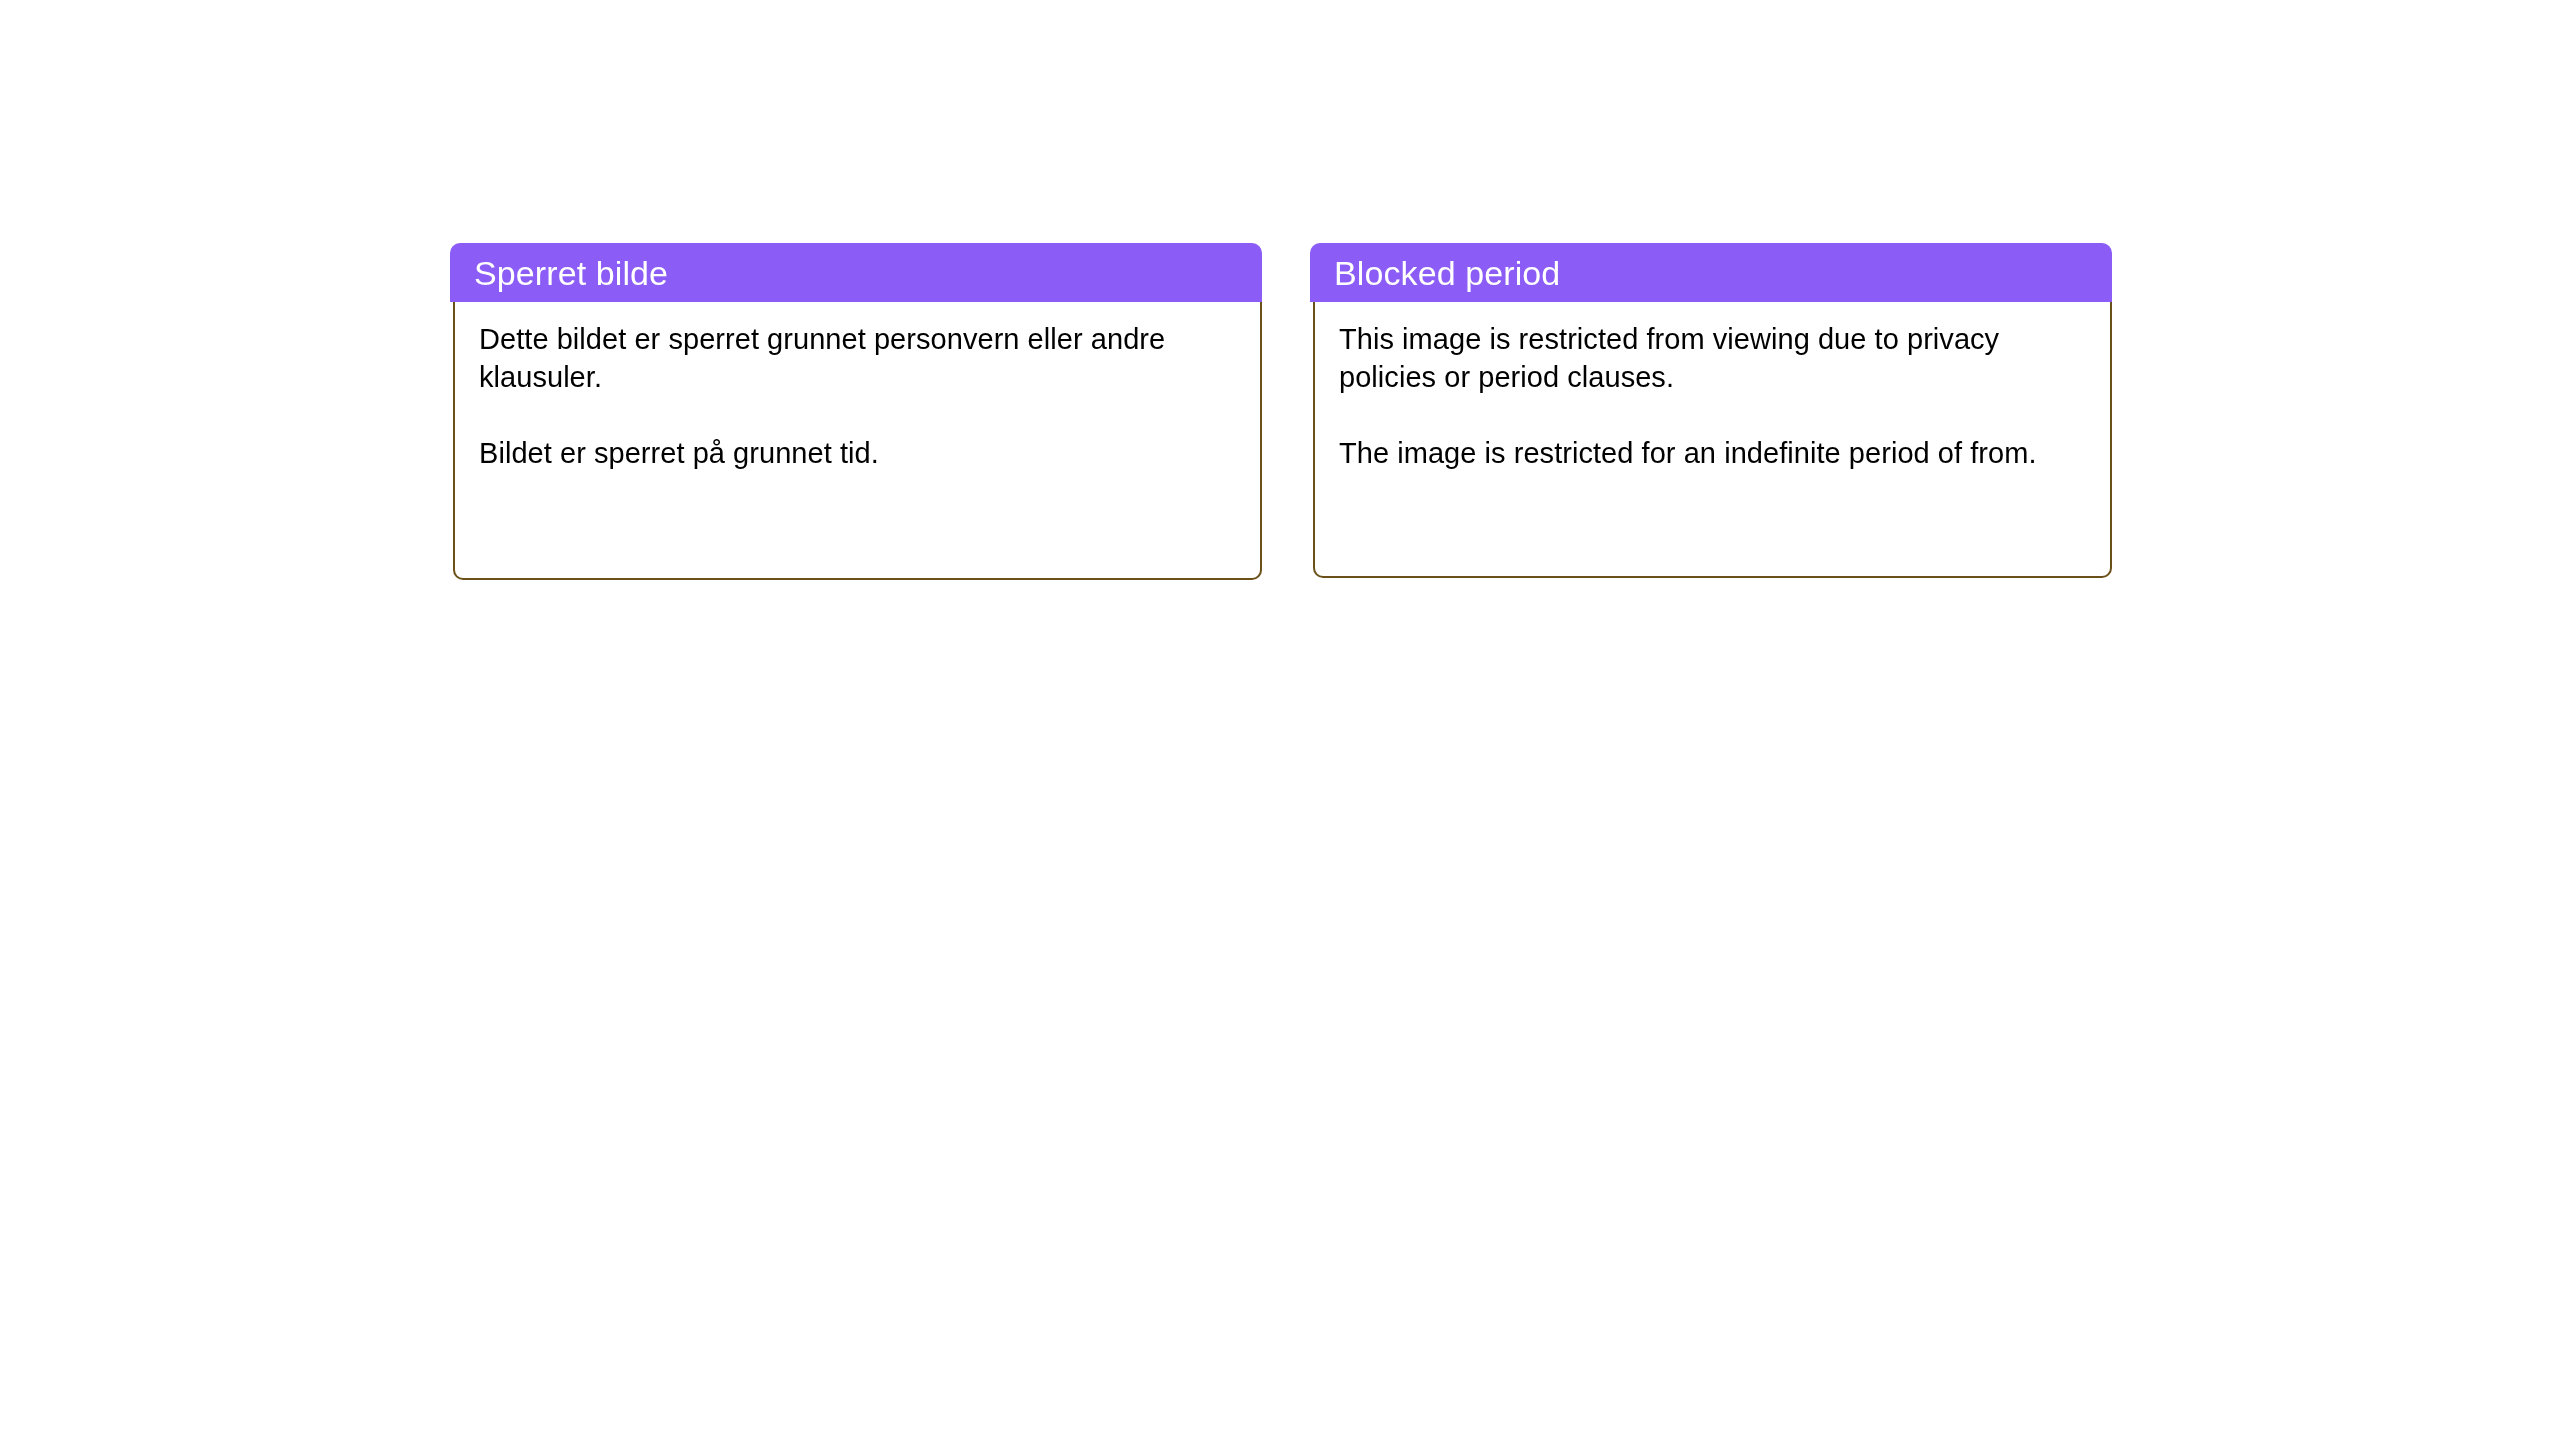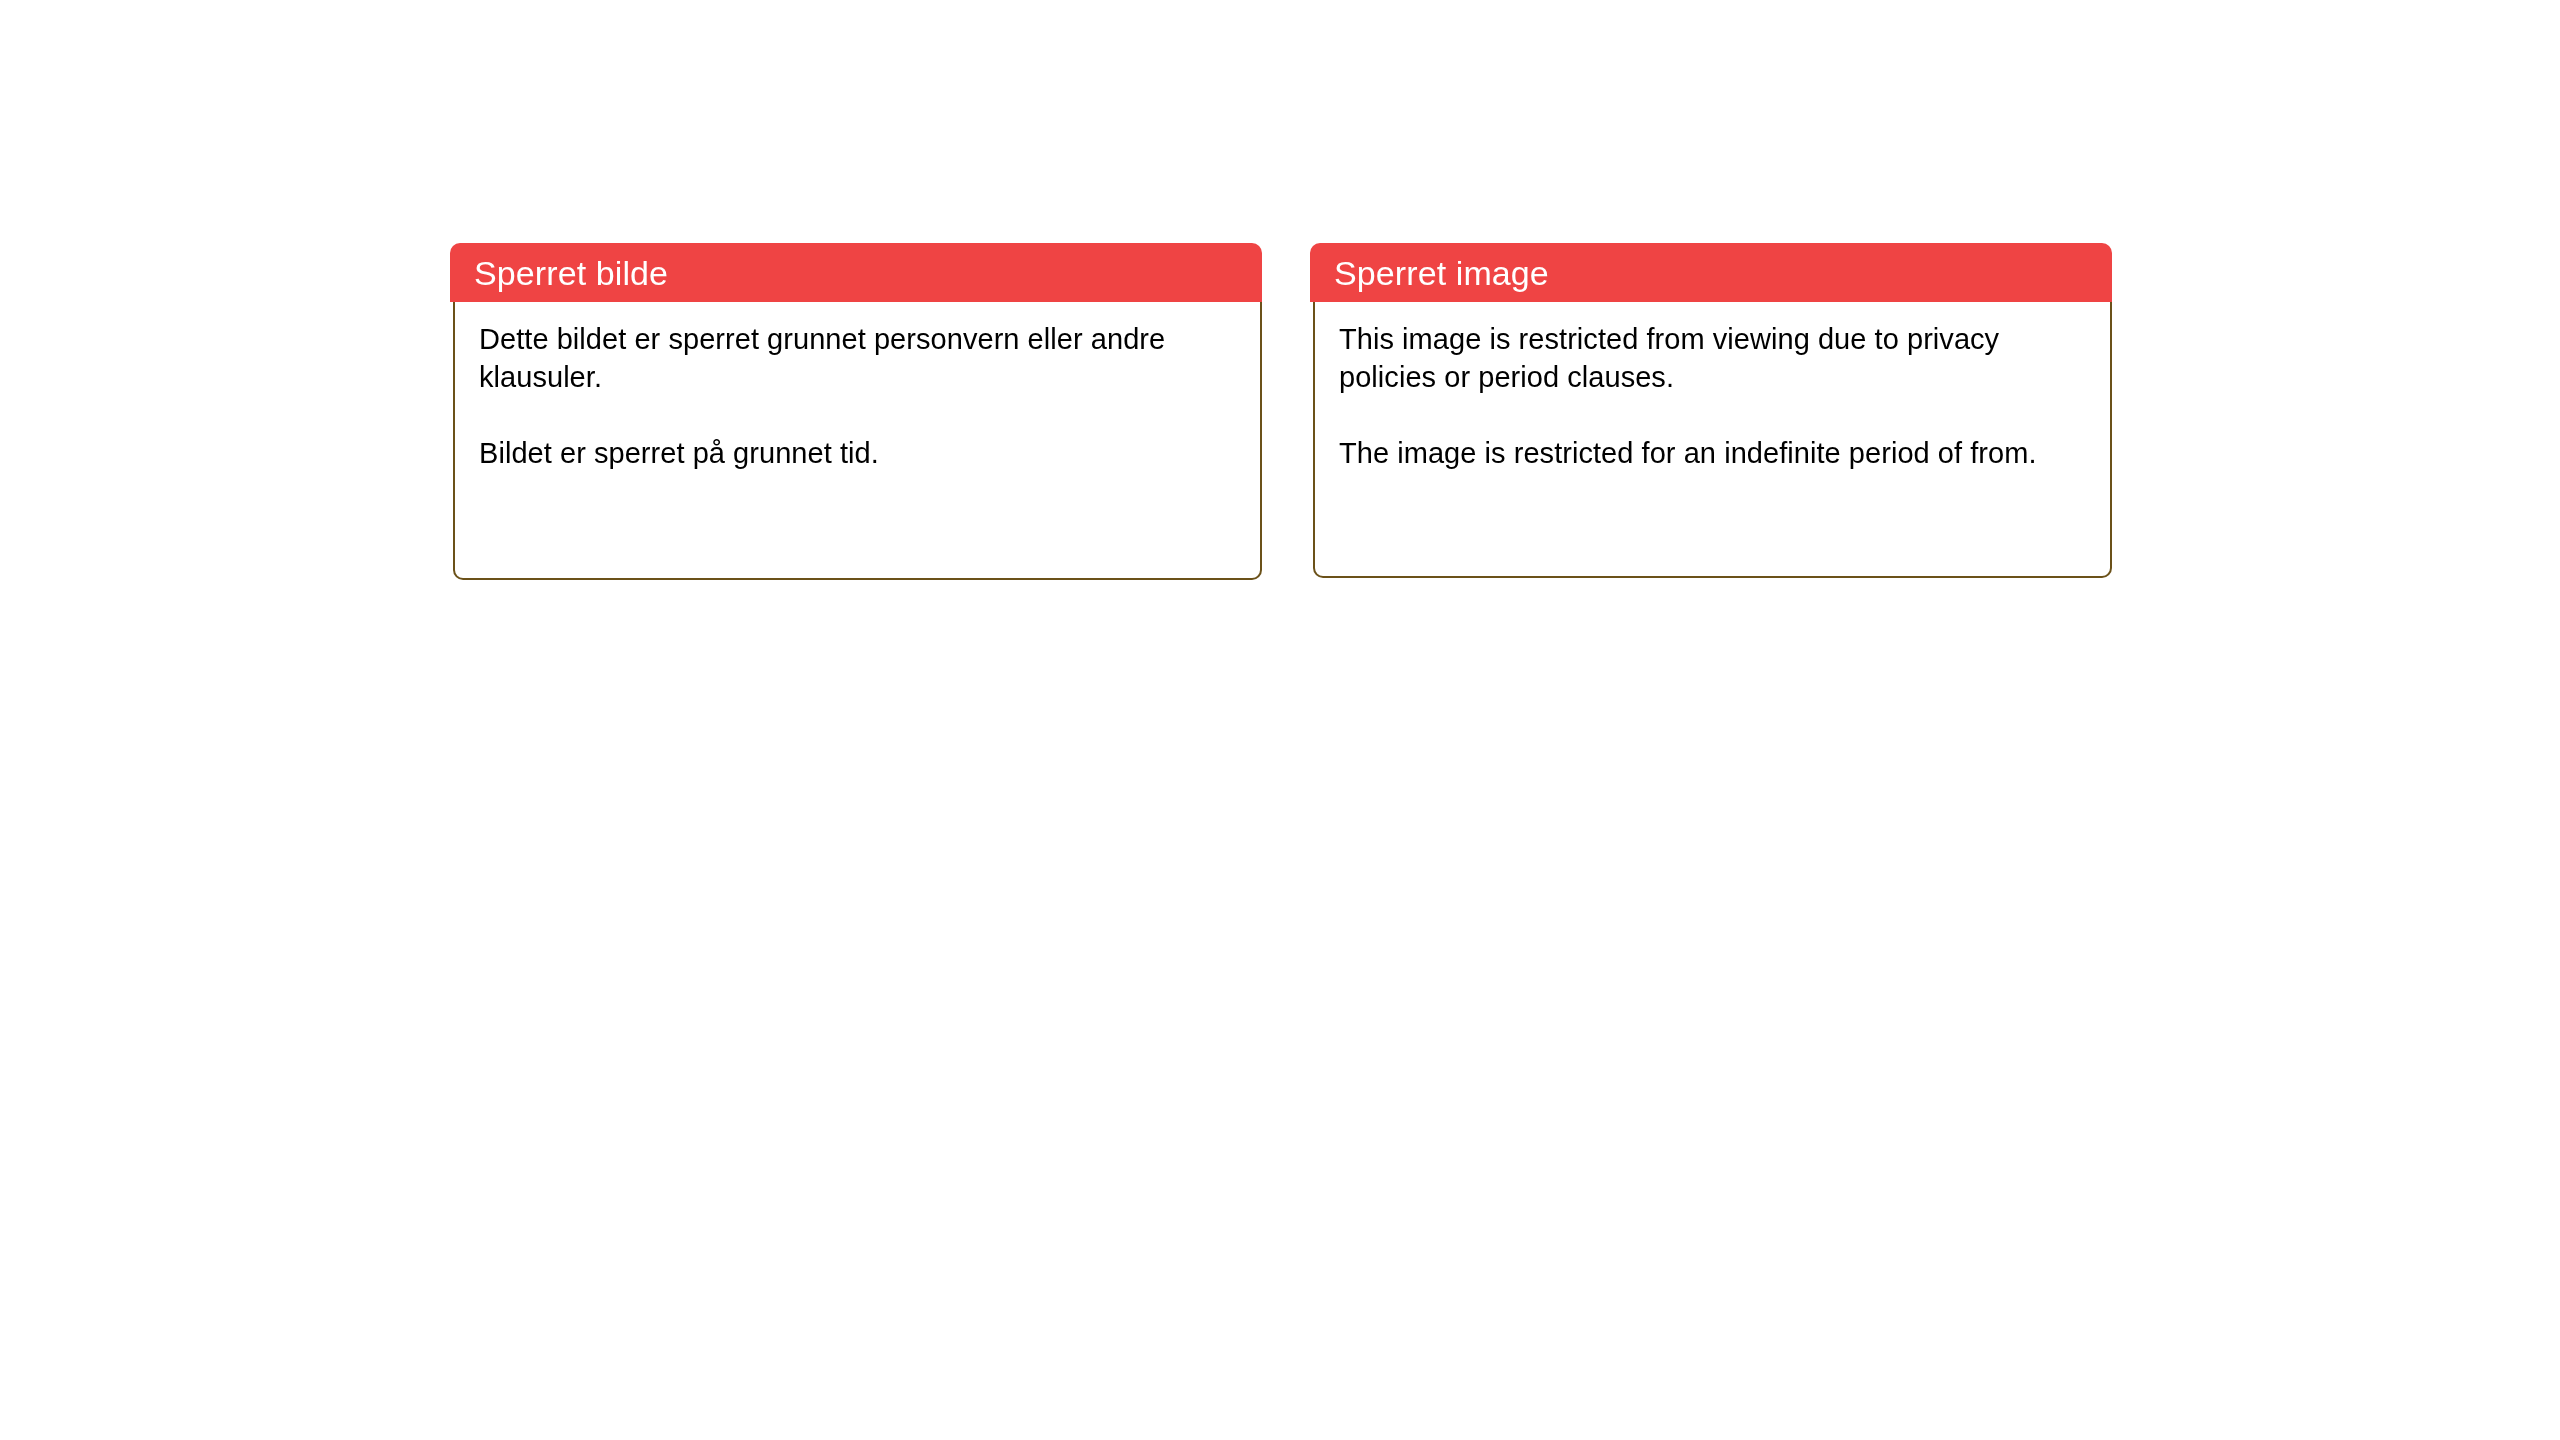--- a/index.html
+++ b/index.html
@@ -29,21 +29,21 @@
     position: absolute;
     top: 0;
   }
 
   .card--no  { left: 0px;    width: 812px; }
   .card--en  { left: 860px;  width: 802px; }
 
   
   .card-header {
     position: relative;
-    background: #ef4444;
+    background: #8b5cf6;
     border-radius: 10px 10px 0 0;
     height: 59px;
     box-sizing: border-box;
     padding: 0 0 0 24px;
     display: flex;
     align-items: center;
     z-index: 2;
   }
 
   .card-title {
@@ -95,21 +95,21 @@
       <h1 class="card-title">Sperret bilde</h1>
     </div>
     <div class="card-body">
       <p class="card-paragraph">Dette bildet er sperret grunnet personvern eller andre klausuler.</p>
       <p class="card-paragraph">Bildet er sperret på grunnet tid.</p>
     </div>
   </section>
 
   <section class="card card--en">
     <div class="card-header">
-      <h1 class="card-title">Sperret image</h1>
+      <h1 class="card-title">Blocked period</h1>
     </div>
     <div class="card-body">
       <p class="card-paragraph">This image is restricted from viewing due to privacy policies or period clauses.</p>
       <p class="card-paragraph">The image is restricted for an indefinite period of from.</p>
     </div>
   </section>
 
 </div>
 
 </body></html>

